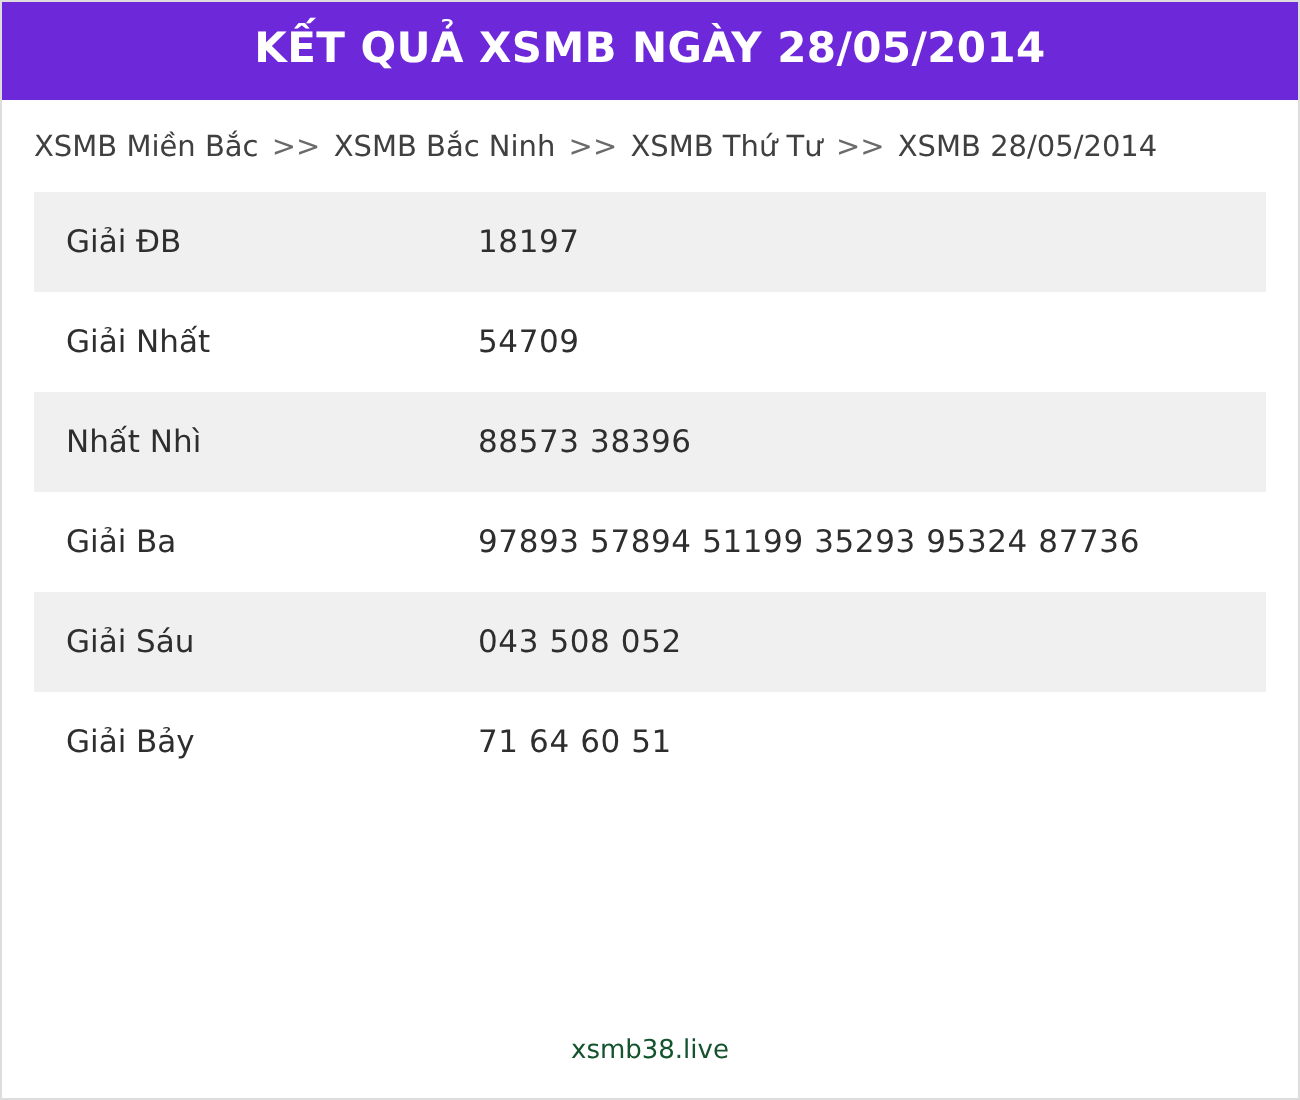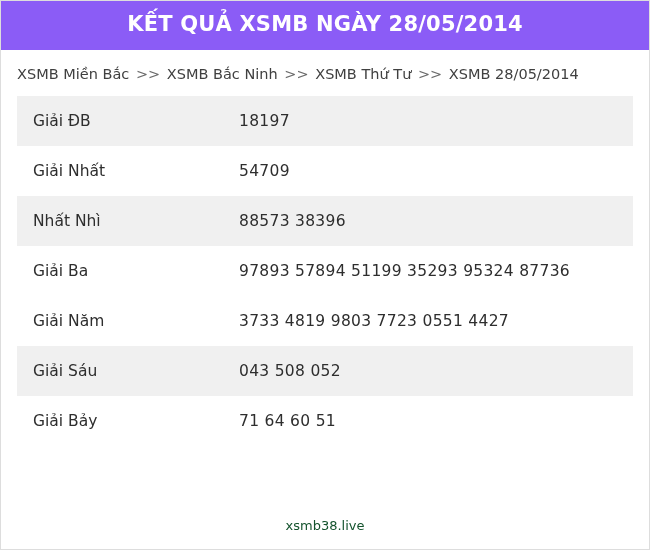--- a/index.html
+++ b/index.html
@@ -17,21 +17,21 @@
   .page {
     width: 650px;
     height: 550px;
     box-sizing: border-box;
     display: flex;
     flex-direction: column;
     border: 1px solid #dddddd;
     background: #ffffff;
   }
   .header {
-    background: #8b5cf6;
+    background: #6d28d9;
     color: #ffffff;
     text-align: center;
     padding: 11px 10px 13px 10px;
     font-size: 21px;
     font-weight: bold;
     letter-spacing: 0.2px;
     line-height: 1.2;
   }
   .breadcrumb {
     padding: 16px 16px 14px 16px;
@@ -115,24 +115,20 @@
           <td class="prize-nums">54709</td>
         </tr>
         <tr class="alt">
           <td class="prize-name">Nhất Nhì</td>
           <td class="prize-nums">88573 38396</td>
         </tr>
         <tr>
           <td class="prize-name">Giải Ba</td>
           <td class="prize-nums">97893 57894 51199 35293 95324 87736</td>
         </tr>
-        <tr>
-          <td class="prize-name">Giải Năm</td>
-          <td class="prize-nums">3733 4819 9803 7723 0551 4427</td>
-        </tr>
         <tr class="alt">
           <td class="prize-name">Giải Sáu</td>
           <td class="prize-nums">043 508 052</td>
         </tr>
         <tr>
           <td class="prize-name">Giải Bảy</td>
           <td class="prize-nums">71 64 60 51</td>
         </tr>
       </tbody>
     </table>

